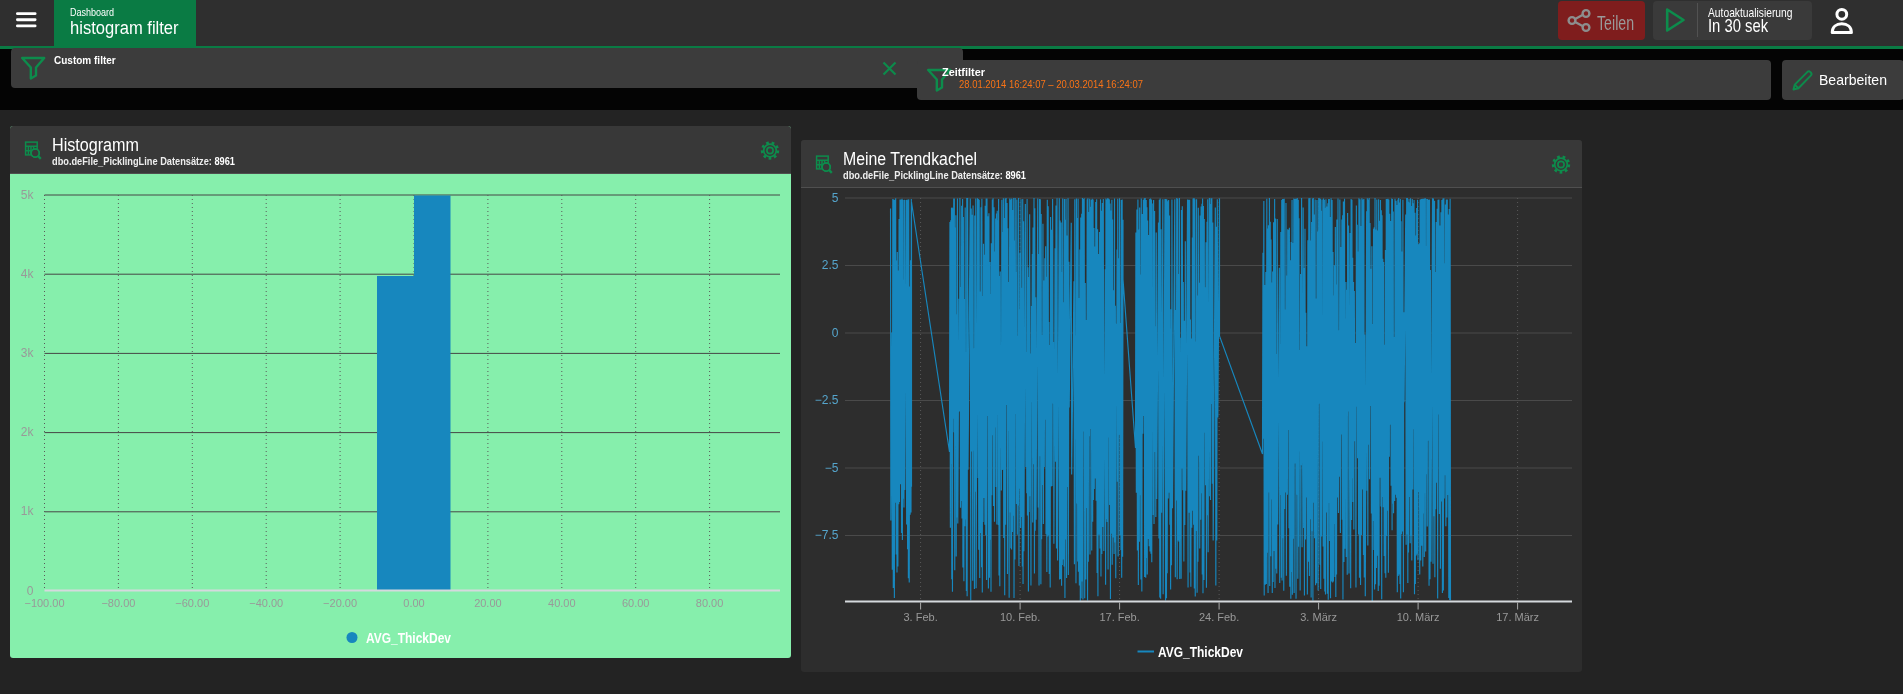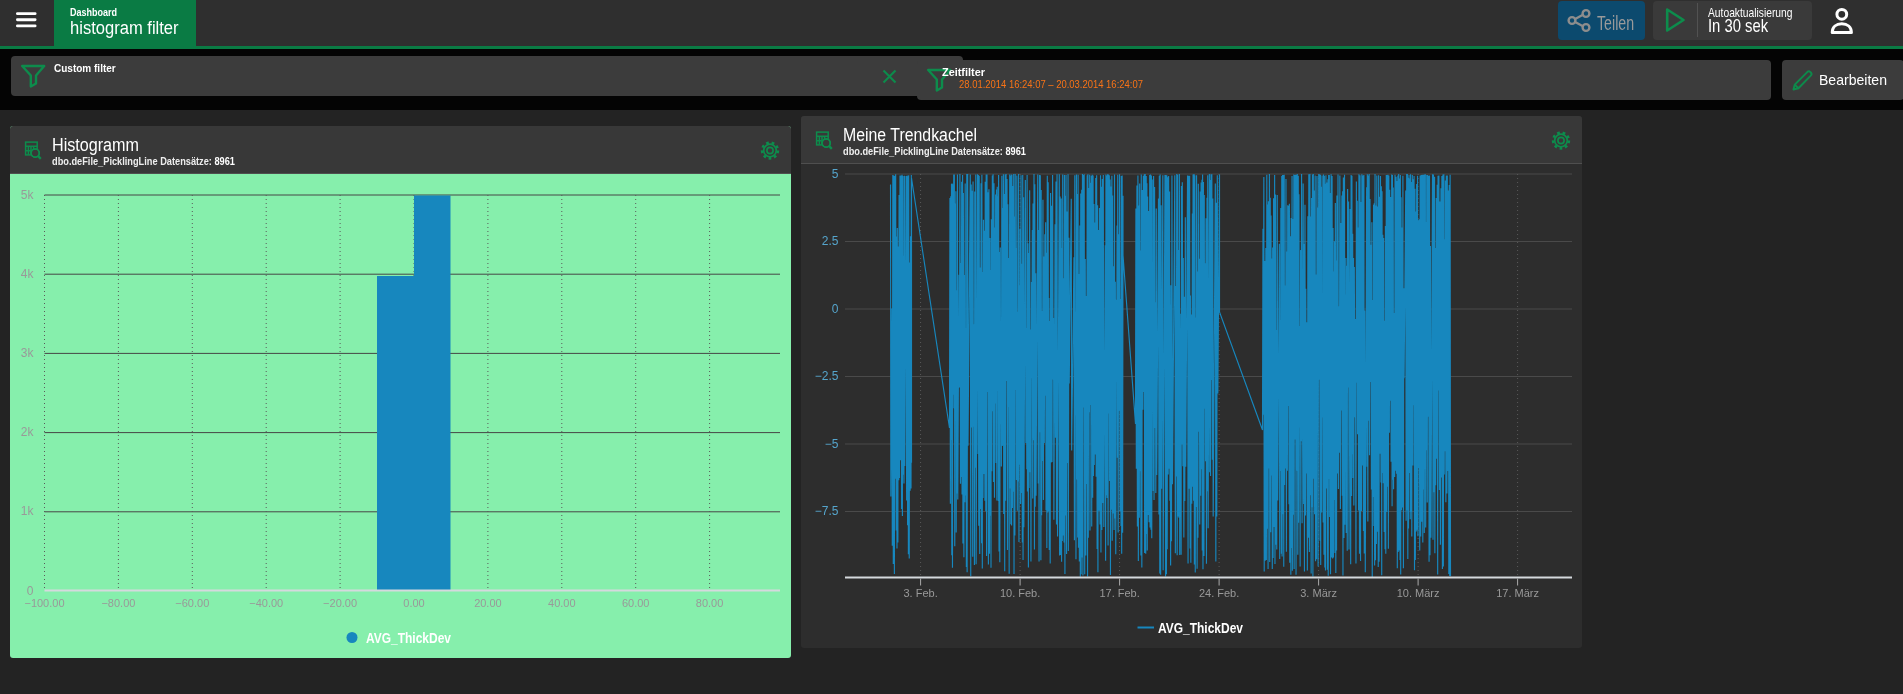--- a/index.html
+++ b/index.html
@@ -13,25 +13,25 @@
 
 <svg class="abs" style="left:15px;top:11px" width="24" height="20" viewBox="0 0 24 20">
  <g fill="#ffffff">
       <rect x="1" y="1.2" width="20.5" height="2.9" rx="1.4"></rect>
       <rect x="1" y="7.3" width="20.5" height="2.9" rx="1.4"></rect>
       <rect x="1" y="13.4" width="20.5" height="2.9" rx="1.4"></rect>
     </g>
 </svg>
 
 <div class="abs" style="left:54px;top:0;width:142px;height:45.5px;background:#0a7b44;color:#fff">
-  <div class="abs" style="left:16px;top:6px;font-size:11px;font-weight:bold"><span class="sx" style="transform:scaleX(0.82)">Dashboard</span></div>
+  <div class="abs" style="left:16px;top:6px;font-size:11px;font-weight:normal"><span class="sx" style="transform:scaleX(0.82)">Dashboard</span></div>
   <div class="abs" style="left:16px;top:18px;font-size:18px"><span class="sx" style="transform:scaleX(0.92)">histogram filter</span></div>
 </div>
 
-<div class="abs" style="left:1558px;top:1px;width:87px;height:38.5px;background:#0c4a6e;border-radius:4px">
+<div class="abs" style="left:1558px;top:1px;width:87px;height:38.5px;background:#7f1d1d;border-radius:4px">
   <svg class="abs" style="left:9px;top:7px" width="26" height="25" viewBox="0 0 26 25">
     <g stroke="#8d8d8d" stroke-width="2.4" fill="none">
       <circle cx="5" cy="12.5" r="3.4"></circle>
         <circle cx="19" cy="5.5" r="3.4"></circle>
         <circle cx="19" cy="19.5" r="3.4"></circle>
       <path d="M8.1,11 L16,6.8 M8.1,14 L16,18.2"></path>
     </g>
   </svg>
   <div class="abs" style="left:39px;top:10.7px;font-size:20px;color:#9a9a9a"><span class="sx" style="transform:scaleX(0.71)">Teilen</span></div>
 </div>
@@ -44,21 +44,21 @@
   <div class="abs" style="left:55px;top:4.1px;font-size:13px;font-weight:normal;color:#fff"><span class="sx" style="transform:scaleX(0.79)">Autoaktualisierung</span></div>
   <div class="abs" style="left:55px;top:14.3px;font-size:19px;color:#fff"><span class="sx" style="transform:scaleX(0.78)">In 30 sek</span></div>
 </div>
 
 <svg class="abs" style="left:1829px;top:6px" width="26" height="30" viewBox="0 0 26 30">
   <circle cx="12.8" cy="8.3" r="4.9" fill="none" stroke="#ffffff" stroke-width="3"></circle>
   <path d="M3.2,26.6 C3.2,20.9 7.3,17.8 12.8,17.8 C18.3,17.8 22.4,20.9 22.4,26.6 Z" fill="none" stroke="#ffffff" stroke-width="3" stroke-linejoin="round"></path>
 </svg>
 <div class="abs" style="left:1944px;top:12.5px;font-size:16px;color:#c4b5fd"><span class="sx" style="transform:scaleX(0.89)">admin</span></div>
 
-<div class="abs" style="left:11px;top:56px;width:952px;height:39.5px;background:#3c3c3c;border-radius:4px">
+<div class="abs" style="left:11px;top:48px;width:952px;height:39.5px;background:#3c3c3c;border-radius:4px">
   <svg class="abs" style="left:10px;top:7px" width="26" height="26" viewBox="0 0 26 26">
     <path d="M1.2,3 L23.2,3 L15,12.5 L15,20.5 L9.8,23.5 L9.8,12.5 Z" fill="none" stroke="#0d8c4c" stroke-width="2.4" stroke-linejoin="round"></path>
   </svg>
   <div class="abs" style="left:43px;top:6px;font-size:11px;font-weight:bold;color:#fff"><span class="sx" style="transform:scaleX(0.91)">Custom filter</span></div>
   <svg class="abs" style="left:871px;top:13px" width="15" height="15" viewBox="0 0 15 15">
     <path d="M1.5,1.5 L13.5,13.5 M13.5,1.5 L1.5,13.5" stroke="#0d8a4b" stroke-width="2.2"></path>
   </svg>
 </div>
 
 <div class="abs" style="left:917px;top:60px;width:854px;height:39.5px;background:#3c3c3c;border-radius:4px">
@@ -130,21 +130,21 @@
       <text x="404.0" y="480.5" font-size="11" fill="#999999" text-anchor="middle">0.00</text>
       <text x="477.9" y="480.5" font-size="11" fill="#999999" text-anchor="middle">20.00</text>
       <text x="551.8" y="480.5" font-size="11" fill="#999999" text-anchor="middle">40.00</text>
       <text x="625.7" y="480.5" font-size="11" fill="#999999" text-anchor="middle">60.00</text>
       <text x="699.6" y="480.5" font-size="11" fill="#999999" text-anchor="middle">80.00</text>
       <circle cx="342" cy="511.5" r="5.5" fill="#1787be"></circle>
       <text x="356" y="516.5" font-size="15" font-weight="bold" fill="#ffffff" textLength="85" lengthAdjust="spacingAndGlyphs">AVG_ThickDev</text>
     </svg>
 </div>
 
-<div class="abs" style="left:801px;top:116px;width:781px;height:532px;background:#2d2d2d;border-radius:3px">
+<div class="abs" style="left:801px;top:140px;width:781px;height:532px;background:#2d2d2d;border-radius:3px">
 <svg width="781" height="532" viewBox="0 0 781 532" style="position:absolute;left:0;top:0">
       <rect x="0" y="0" width="781" height="47" rx="3" fill="#383838"></rect>
       <rect x="0" y="44" width="781" height="3" fill="#383838"></rect>
       <line x1="0" y1="47.5" x2="781" y2="47.5" stroke="#4f4f4f" stroke-width="1"></line>
       <g stroke="#0d8c4c" fill="none" stroke-width="1.5" transform="translate(15,15.5)">
         <rect x="0.6" y="0.6" width="11.6" height="12.8"></rect>
         <path d="M1,4.7 H12 M3.4,4.7 V13 M6,4.7 V13 M8.6,4.7 V9.5 M1,9.2 H8"></path>
         <circle cx="10.2" cy="11.6" r="4.1" fill="#383838"></circle>
         <circle cx="10.2" cy="11.6" r="4.1"></circle>
         <path d="M13.2,14.7 L15.8,17.3" stroke-width="2.4"></path>

